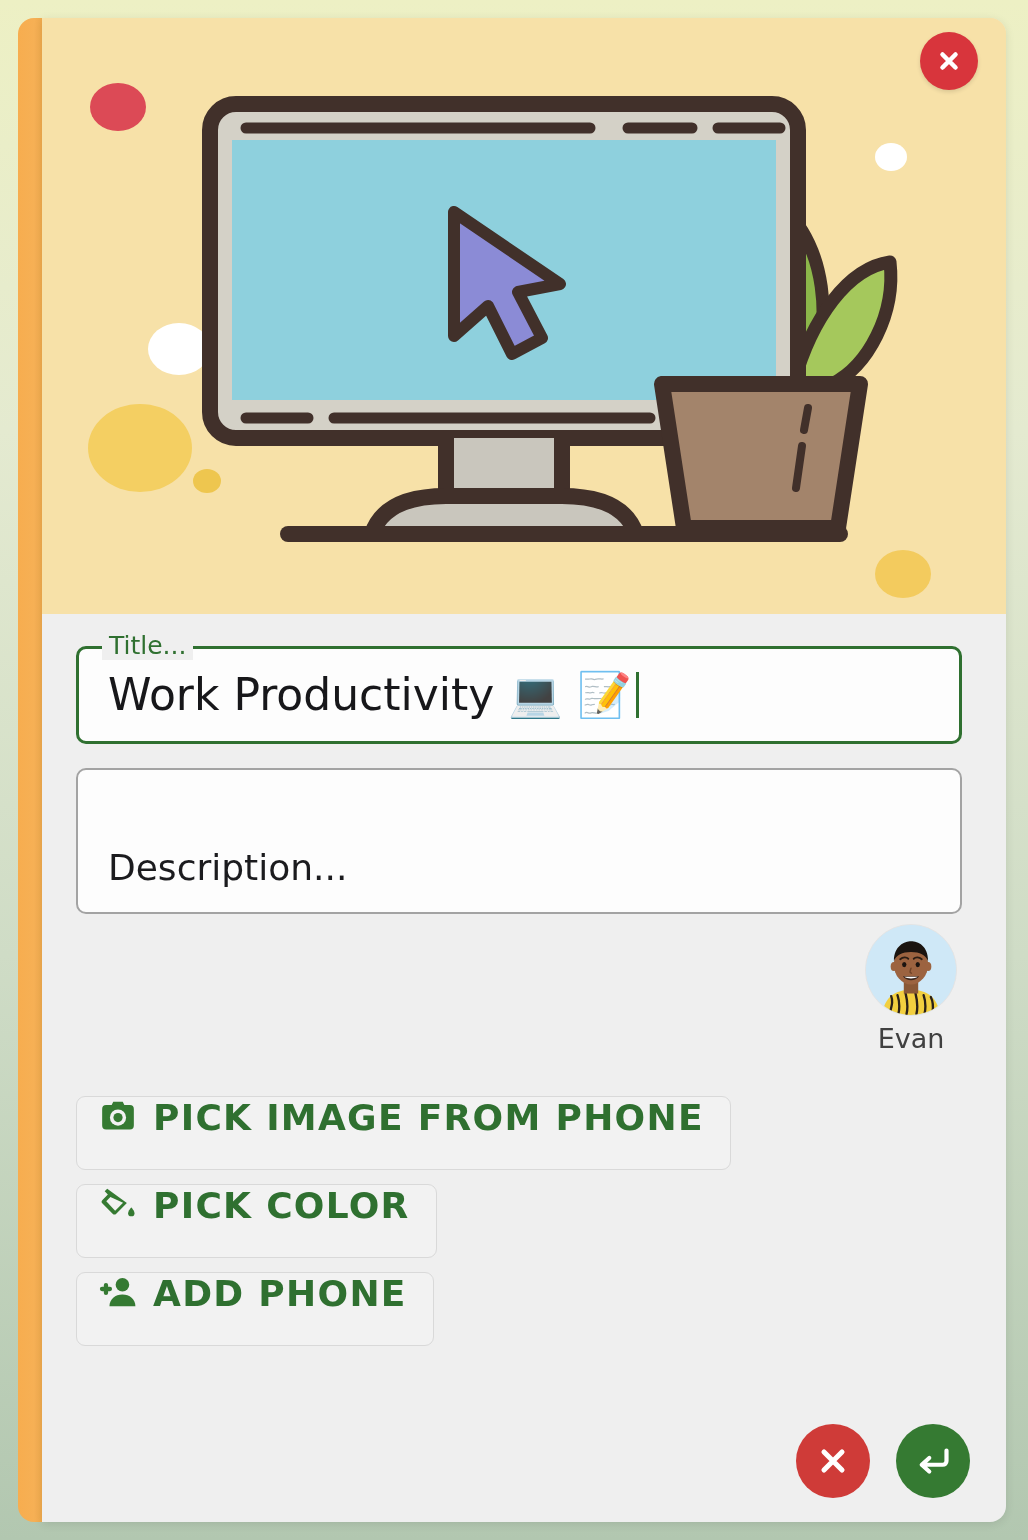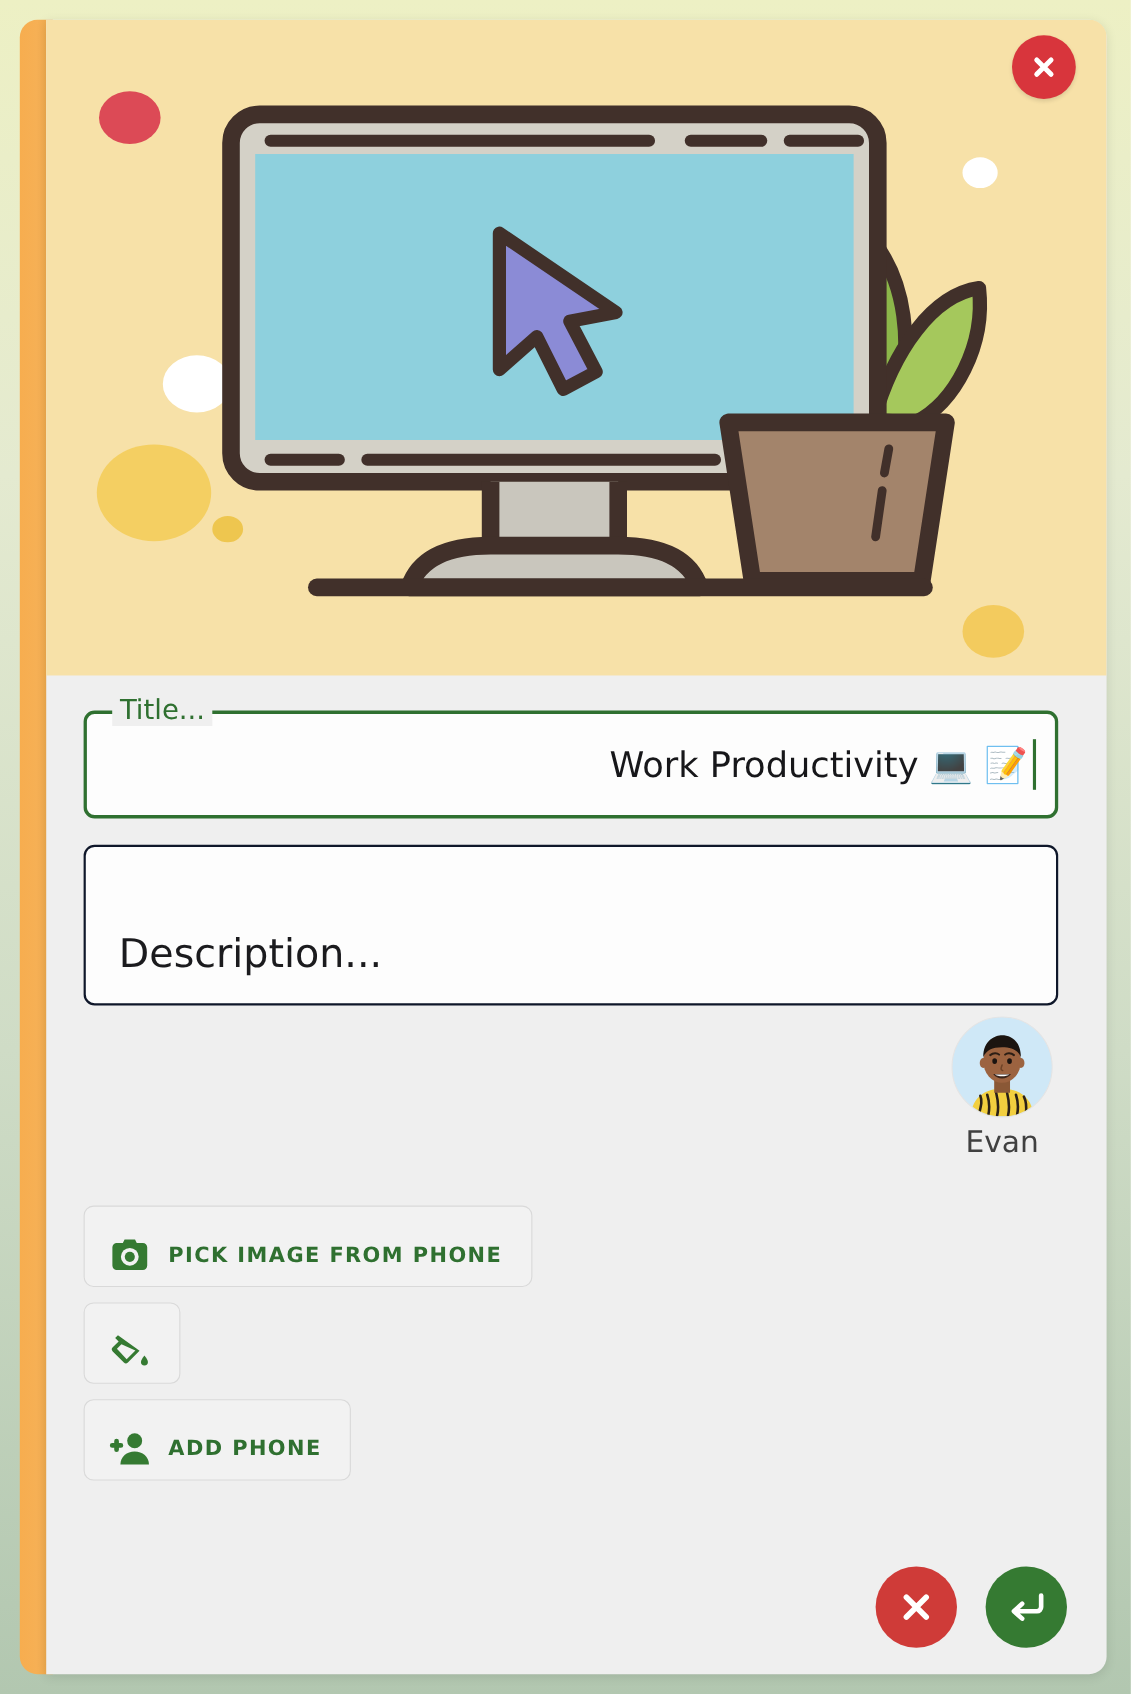--- a/index.html
+++ b/index.html
@@ -93,40 +93,39 @@
     color: #2f7030;
     font-size: 25px;
     line-height: 28px;
     font-family: "DejaVu Sans", sans-serif;
     z-index: 3;
   }
   .field-title-value {
     position: absolute;
     left: 32px; top: 0; right: 20px; bottom: 0;
     display: flex; align-items: center;
-    font-size: 32px;
+    font-size: 44px;
     color: #17171a;
     white-space: nowrap;
     overflow: hidden;
-    justify-content: flex-end;
   }
   .caret {
     display: inline-block;
     width: 3px; height: 46px;
     background: #2f7030;
     margin-left: 4px;
   }
 
   
   .field-desc {
     position: absolute;
     left: 34px; top: 154px;
     width: 886px; height: 146px;
     background: #fdfdfd;
-    border: 2px solid #0f172a;
+    border: 2px solid #a3a3a3;
     border-radius: 10px;
   }
   .field-desc-placeholder {
     position: absolute;
     left: 30px; bottom: 24px;
     font-size: 36px;
     color: #1b1b1e;
   }
 
   
@@ -148,30 +147,30 @@
   #buddy-name {
     margin-top: 7px;
     font-size: 27px;
     color: #404040;
   }
 
   
   .opt-list { position: absolute; left: 34px; top: 482px; }
   .opt-btn {
     display: flex;
-    align-items: center;
+    align-items: flex-start;
     gap: 16px;
     height: 74px;
-    padding: 15px 26px 0 22px;
+    padding: 0 26px 0 22px;
     margin-bottom: 14px;
     background: #f2f2f2;
     border: 1px solid #d9d9d9;
     border-radius: 9px;
     color: #2f7030;
-    font-size: 19px;
+    font-size: 36px;
     font-weight: bold;
     letter-spacing: 1.3px;
     cursor: pointer;
     width: fit-content;
     font-family: "DejaVu Sans", sans-serif;
   }
   .opt-btn .opt-icon { width: 38px; height: 38px; flex: 0 0 38px; display: block; }
   .opt-btn .opt-icon svg { width: 100%; height: 100%; display: block; }
 
   
@@ -326,20 +325,21 @@
         <button class="opt-btn">
           <span class="opt-icon">
             <svg viewBox="0 0 24 24">
               <g fill="#357a32">
                 <path d="M5.2 2.4 L3.6 4 L5.6 6 L2.2 9.4 A1.6 1.6 0 0 0 2.2 11.7 L8.6 18.1 A1.6 1.6 0 0 0 10.9 18.1 L17.6 11.4 Z"></path>
                 <path d="M20.4 14.1 C 20.4 14.1 18.4 16.5 18.4 17.8 A2 2 0 0 0 22.4 17.8 C 22.4 16.5 20.4 14.1 20.4 14.1 Z"></path>
               </g>
               <path d="M7.2 7.6 L15.2 11.2 L10.2 16.2 L4.6 10.2 Z" fill="#f2f2f2"></path>
             </svg>
           </span>
+          <span>PICK COLOR</span>
         </button>
 
         <button class="opt-btn">
           <span class="opt-icon">
             <svg viewBox="0 0 24 24" fill="#357a32">
               <circle cx="14.8" cy="7.4" r="4.3"></circle>
               <path d="M6.6 21 C 6.6 16.6 10.3 13.6 14.8 13.6 C 19.3 13.6 23 16.6 23 21 Z"></path>
               <path d="M4.4 7.6 V12.6 M1.9 10.1 H6.9" stroke="#357a32" stroke-width="2.7" stroke-linecap="round"></path>
             </svg>
           </span>

